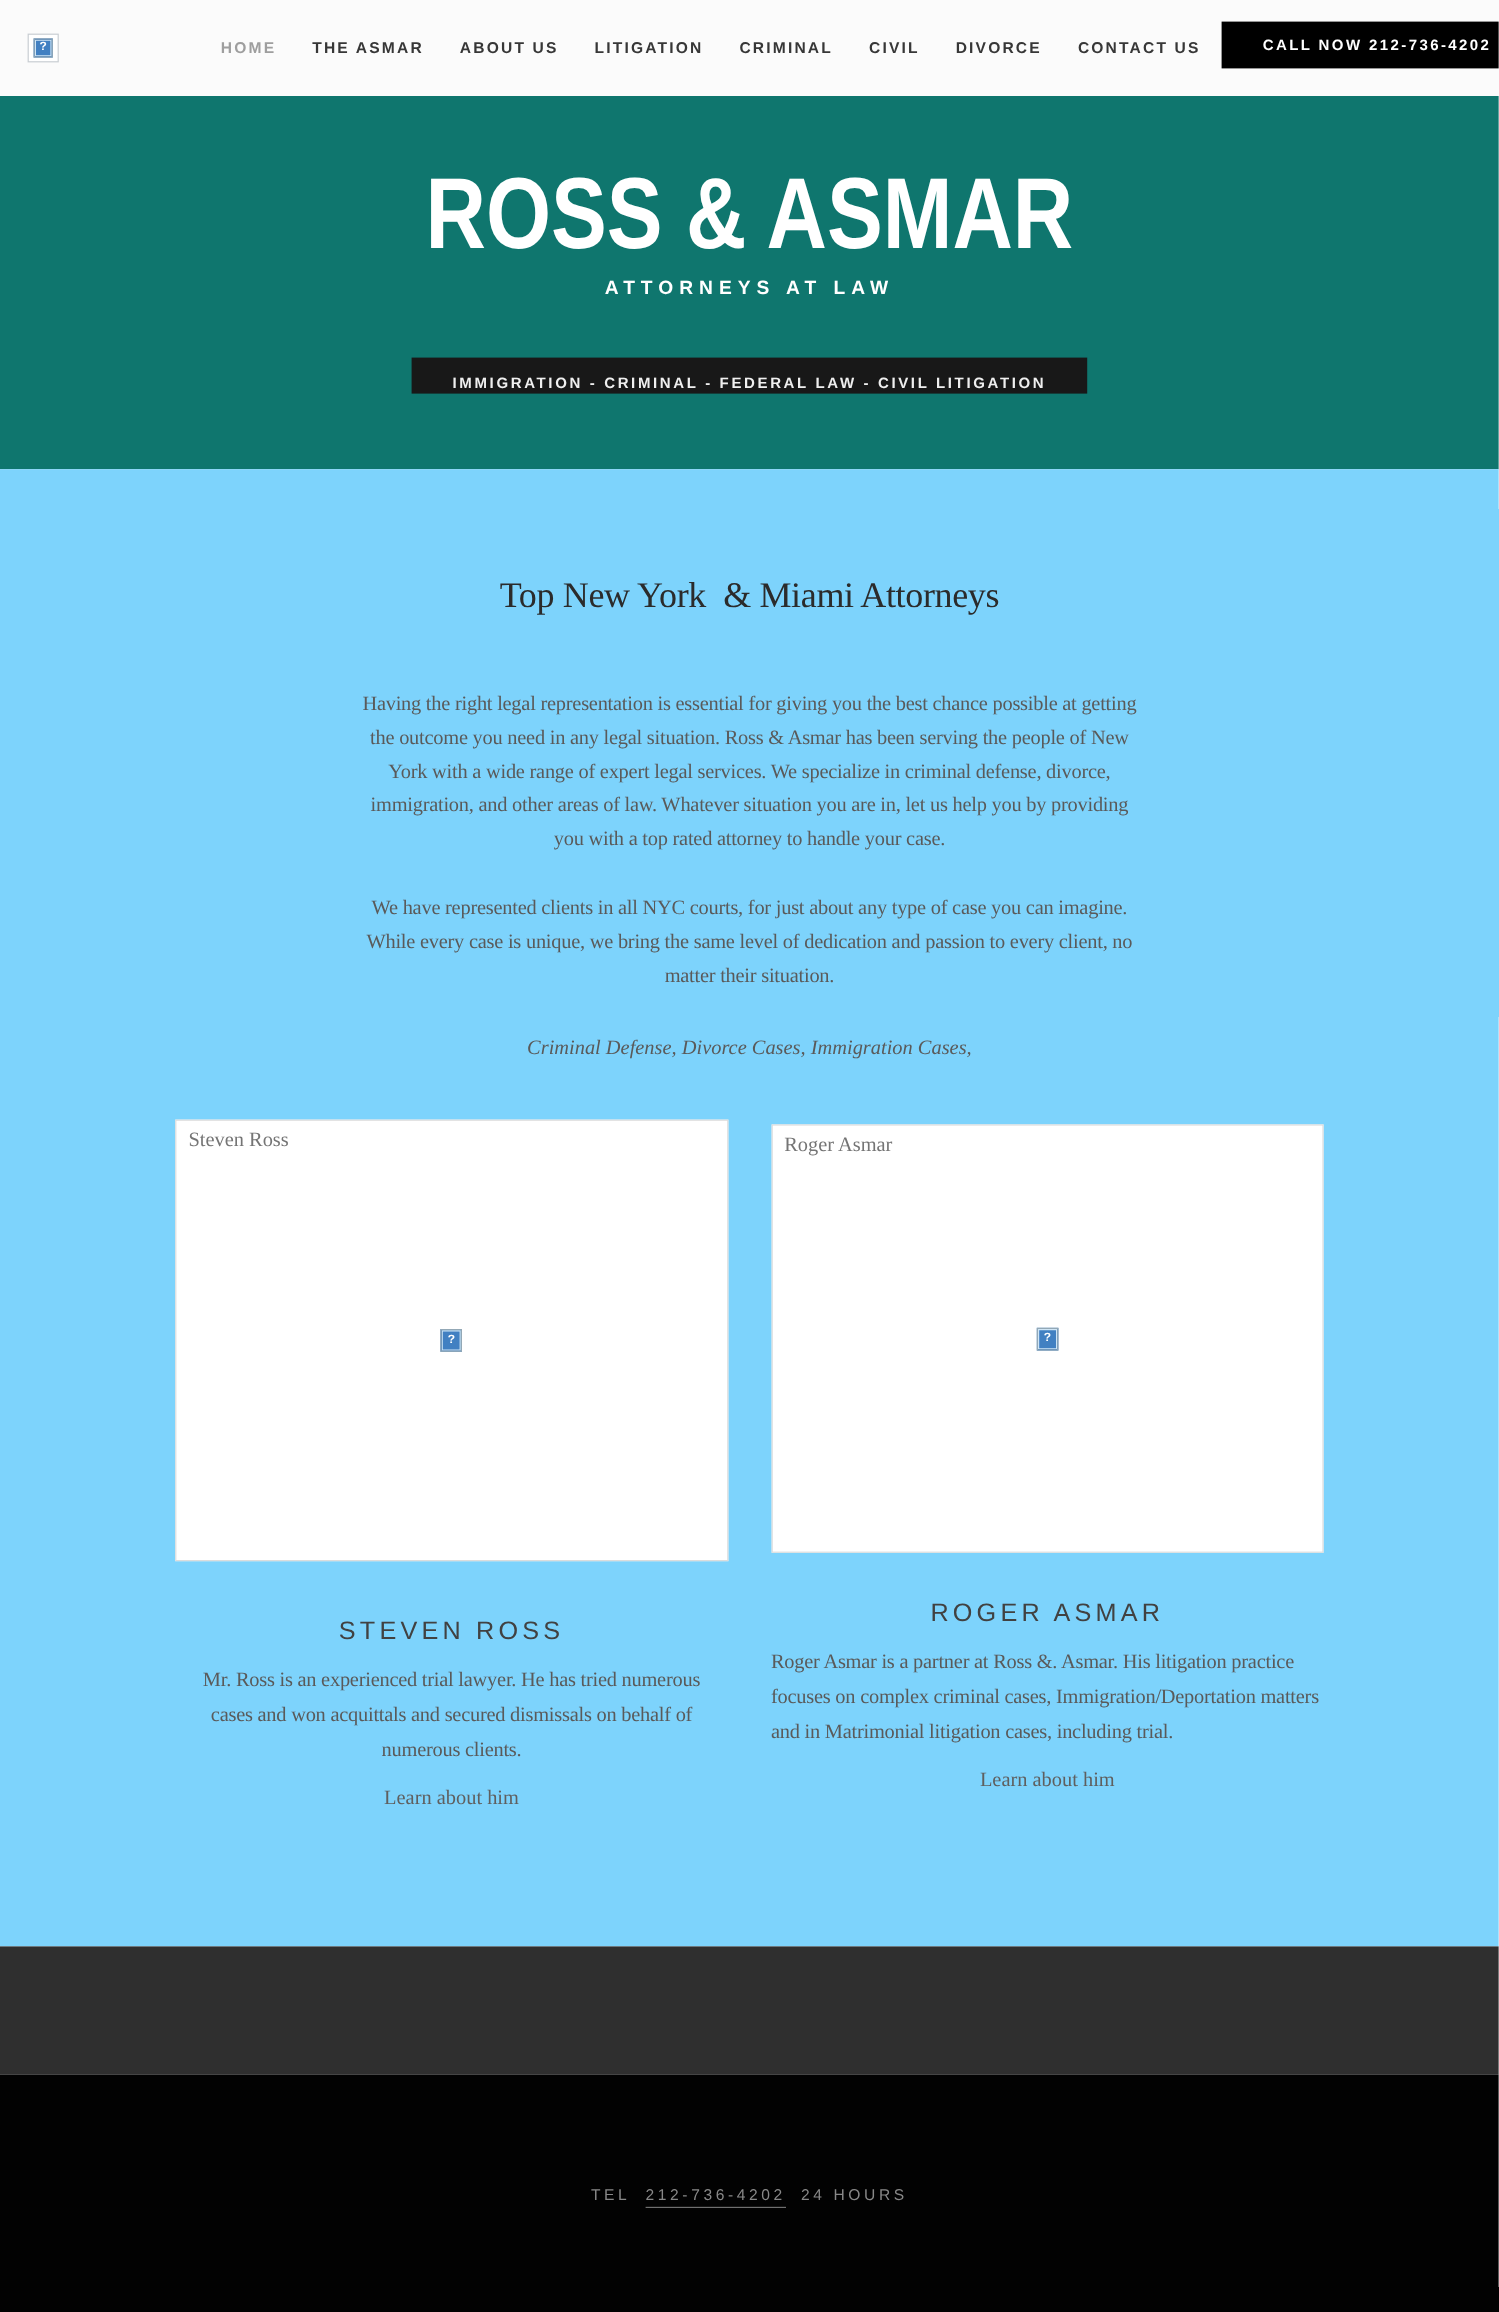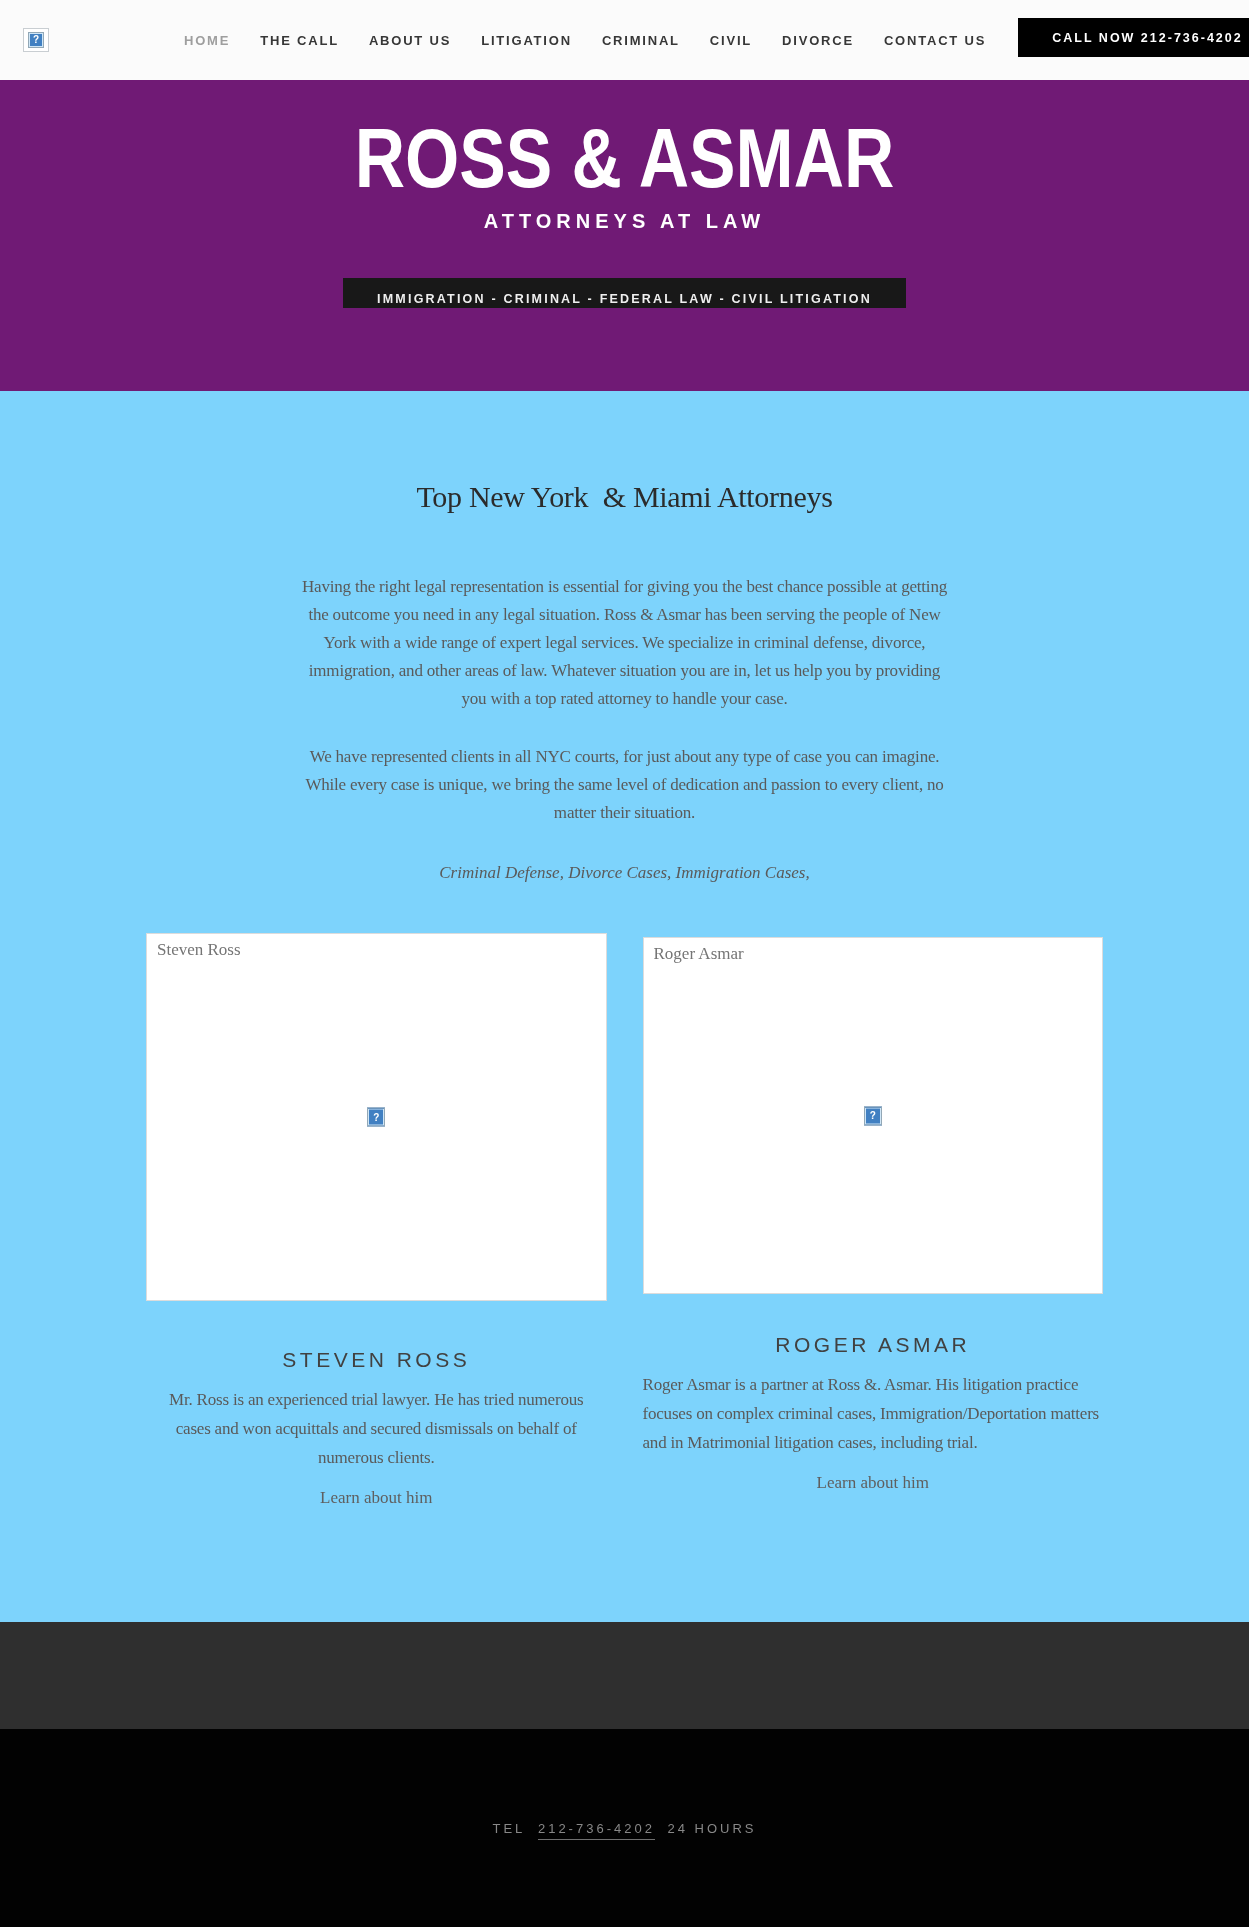--- a/index.html
+++ b/index.html
@@ -37,29 +37,29 @@
   .nav-links li.active a { color:#9e9e9e; }
   .call-btn {
     position:absolute; right:0; top:18px; width:231px; height:39px;
     background:#000; color:#fff; border:none; cursor:pointer;
     font-family:"Liberation Sans", sans-serif;
     font-size:12.5px; font-weight:600; letter-spacing:2px; white-space:nowrap;padding-left:28px;
   }
 
   
   .hero {
-    height:311px; background:#701a75; text-align:center; padding-top:36px;
+    height:311px; background:#0f766e; text-align:center; padding-top:56px;
   }
   .hero-title {
     color:#fff; font-size:84px; font-weight:700; line-height:84px;
     letter-spacing:0px; transform:scaleX(0.83); transform-origin:center;
     white-space:nowrap;
   }
   .hero-subtitle {
-    color:#fff; font-size:20px; font-weight:700; letter-spacing:5px;
+    color:#fff; font-size:16px; font-weight:700; letter-spacing:5px;
     line-height:22px; margin-top:10px;
   }
   .tagline-bar {
     display:inline-block; margin-top:46px; height:30px; line-height:42px;
     background:#181818; color:#efefef; padding:0 34px;
     font-size:12.5px; font-weight:600; letter-spacing:2.2px; white-space:nowrap;
   }
 
   
   .main-white { height:1231px; background:#7dd3fc; padding-top:86px; }
@@ -132,21 +132,21 @@
 </style>
 </head>
 <body>
 
 <header class="topnav">
   <div class="logo-placeholder">
     <span class="broken-img">?</span>
   </div>
   <ul class="nav-links">
     <li class="active"><a href="#">HOME</a></li>
-    <li><a href="#">THE CALL</a></li>
+    <li><a href="#">THE ASMAR</a></li>
     <li><a href="#">ABOUT US</a></li>
     <li><a href="#">LITIGATION</a></li>
     <li><a href="#">CRIMINAL</a></li>
     <li><a href="#">CIVIL</a></li>
     <li><a href="#">DIVORCE</a></li>
     <li><a href="#">CONTACT US</a></li>
   </ul>
   <button class="call-btn">CALL NOW 212-736-4202</button>
 </header>
 

